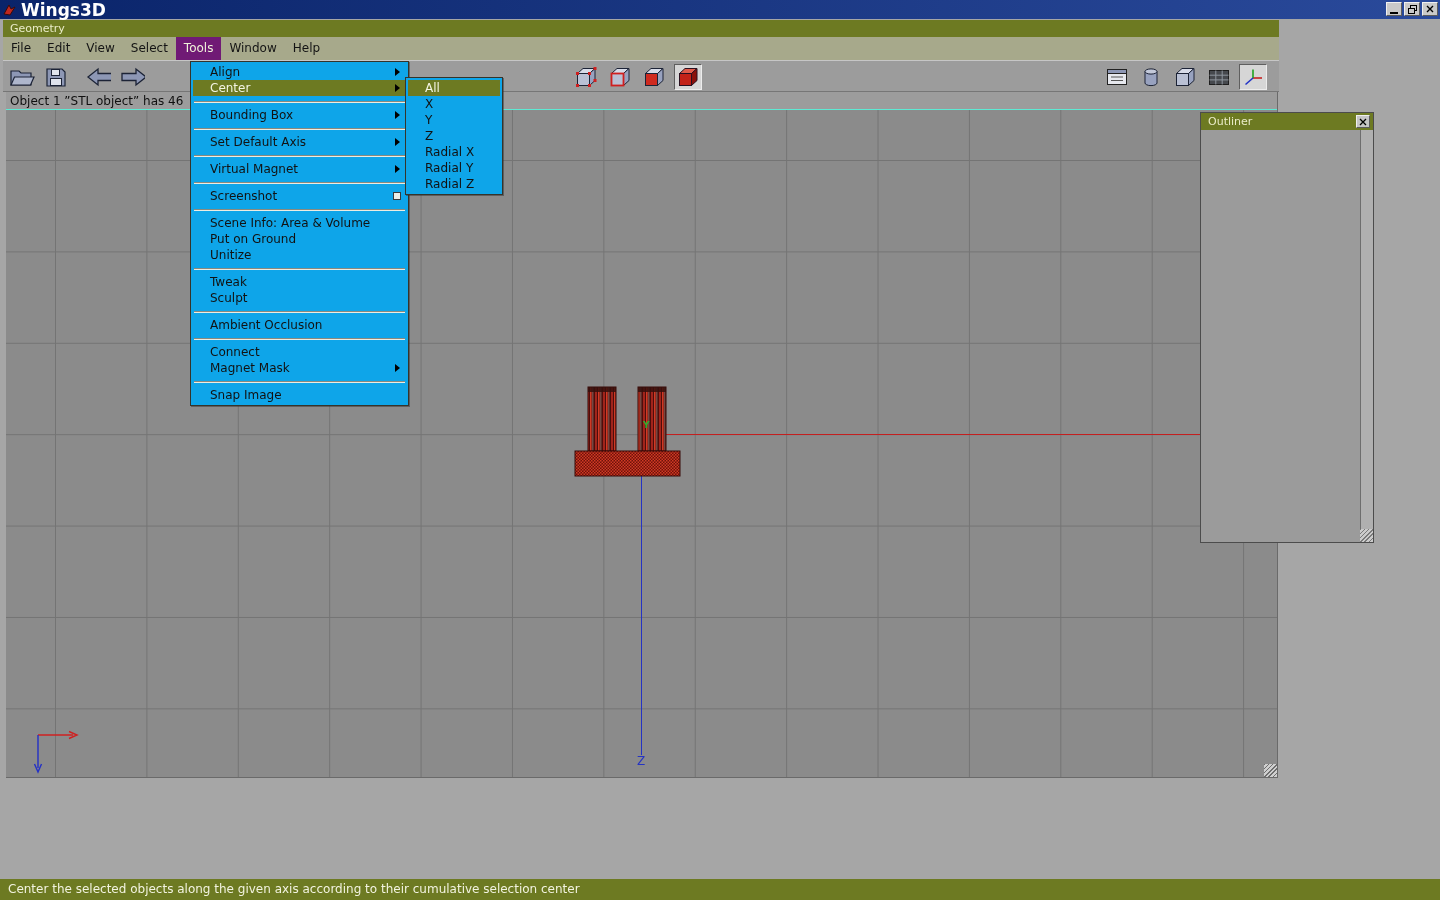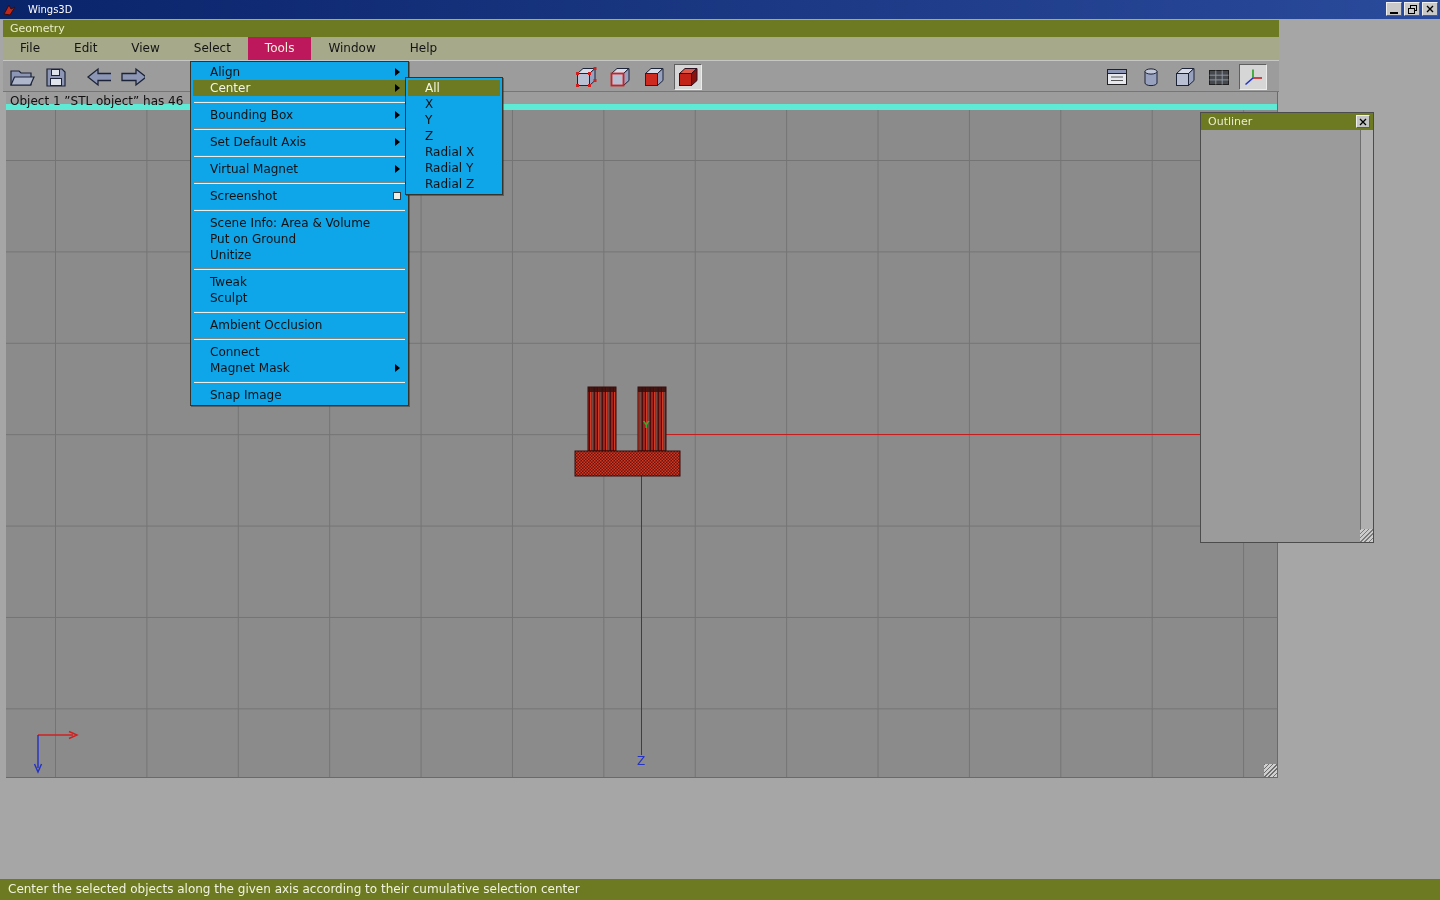--- a/index.html
+++ b/index.html
@@ -2,44 +2,44 @@
 <html><head>
 <meta charset="utf-8">
 <style>
   *{margin:0;padding:0;box-sizing:border-box}
   html,body{width:1440px;height:900px;overflow:hidden}
   body{font-family:"DejaVu Sans",sans-serif;font-size:12px;color:#111;background:#a6a6a6;position:relative}
 
   
   .titlebar{position:absolute;left:0;top:0;width:1440px;height:19px;
     background:linear-gradient(90deg,#0a246a,#2a4a9b);display:flex;align-items:center;padding-left:3px}
-  .title-text{color:#fff;font-weight:normal;font-size:10px;margin-left:12px}
+  .title-text{color:#fff;font-weight:bold;font-size:17px;margin-left:5px}
   .win-btns{position:absolute;right:2px;top:2px;display:flex;gap:2px}
   .wbtn{width:16px;height:14px;background:#c9c9c9;border:1px solid;border-color:#f0f0f0 #5c5c5c #5c5c5c #f0f0f0;
     display:flex;align-items:center;justify-content:center}
   .glyph-min{width:8px;height:2px;background:#000;margin-top:8px}
 
   
   .geo-title{position:absolute;left:3px;top:20px;width:1276px;height:17px;background:#6d7a22;
     color:#eaecc8;font-size:11px;line-height:17px;padding-left:7px}
   .menubar{position:absolute;left:3px;top:37px;width:1276px;height:23px;background:#a7a98b;display:flex;align-items:stretch}
-  .mb-item{padding:0 17px;line-height:23px;font-size:12px;color:#141414;cursor:default}
-  .mb-item.active{background:#be185d;color:#f0f1da}
+  .mb-item{padding:0 8px;line-height:23px;font-size:12px;color:#141414;cursor:default}
+  .mb-item.active{background:#701a75;color:#f0f1da}
   .toolbar{position:absolute;left:3px;top:60px;width:1276px;height:32px;background:#9c9c9c;
     border-top:1px solid #c6c6c6;border-bottom:1px solid #767676}
   .tb-group{position:absolute;top:3px;display:flex;gap:6px}
   .tbtn{width:28px;height:26px;display:flex;align-items:center;justify-content:center;border:1px solid transparent}
   .tbtn.pressed{background:#d6d6d6;border-color:#5f5f5f #ececec #ececec #5f5f5f}
   .gap-left{margin-left:8px}
 
   
   .viewport{position:absolute;left:6px;top:92px;width:1272px;height:686px;background:#8b8b8b;
     border-right:1px solid #6a6a6a;border-bottom:1px solid #6a6a6a}
   .info-strip{position:absolute;left:0;top:0;right:0;height:18px;background:#9c9c9c;
-    border-bottom:6px solid #5eead4;line-height:18px;padding-left:4px;color:#101010}
+    border-bottom:1px solid #5eead4;line-height:18px;padding-left:4px;color:#101010}
   .grid{position:absolute;left:0;top:18px;right:0;bottom:0;
     background-image:
       linear-gradient(to right,#747474 1px,transparent 1px),
       linear-gradient(to bottom,#747474 1px,transparent 1px);
     background-size:91.4px 100%,100% 91.4px;
     background-position:49px 0,0 50px}
   .axis-x{position:absolute;left:635px;top:342px;width:560px;height:1px;background:#c41f1f}
   .axis-z{position:absolute;left:635px;top:343px;width:1px;height:320px;background:#2433c4}
   .stl-object{position:absolute;left:564px;top:290px}
   .y-label{position:absolute;left:637px;top:328px;color:#2fae2f;font-size:9px;font-weight:bold}

